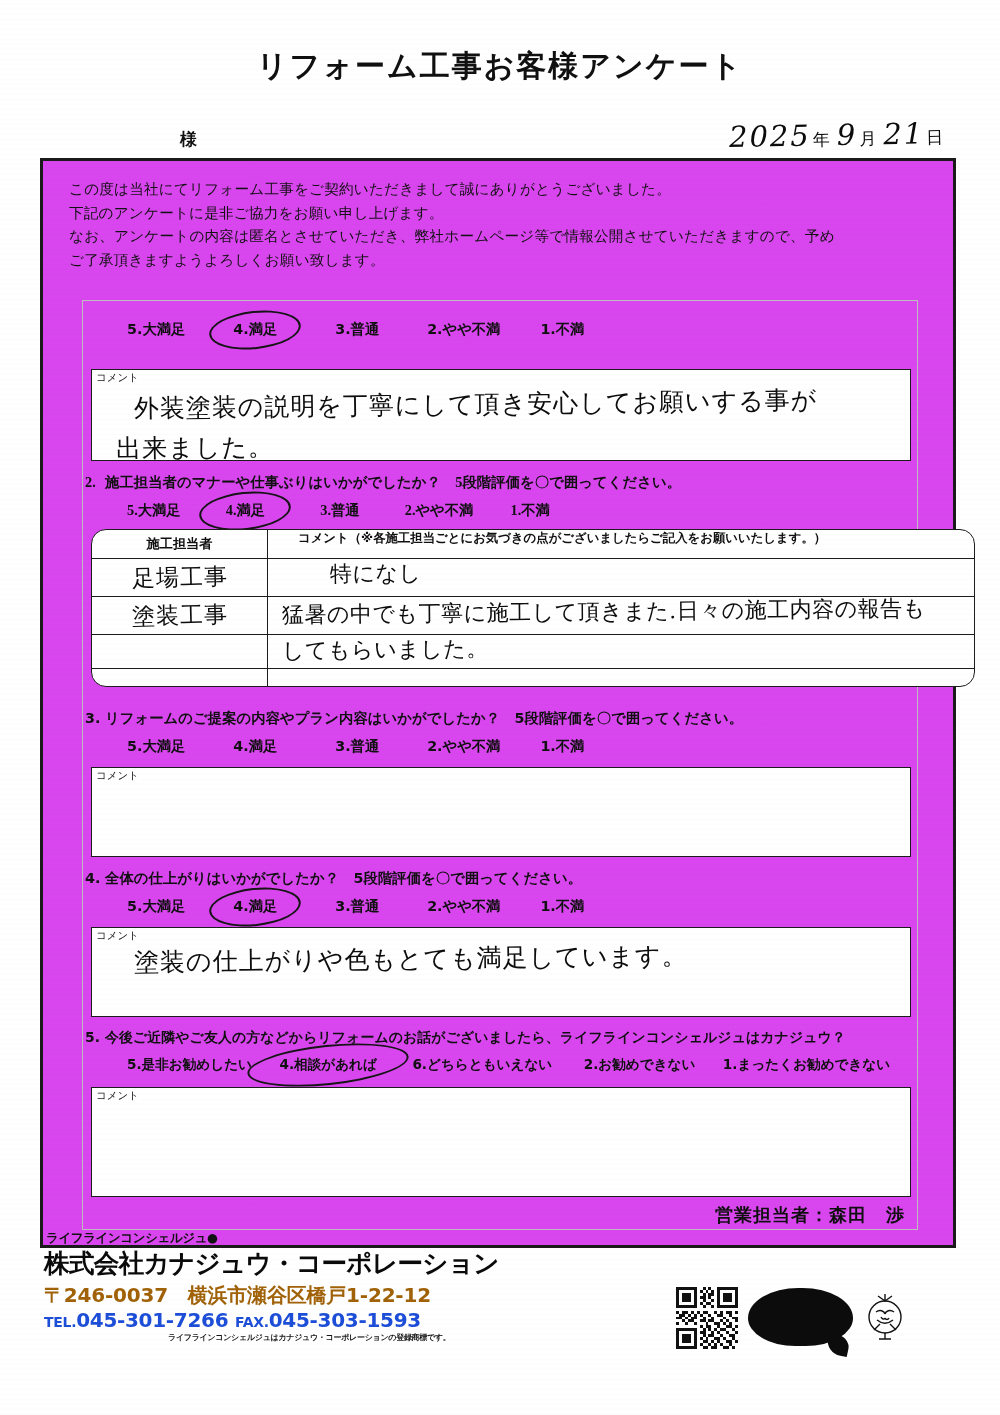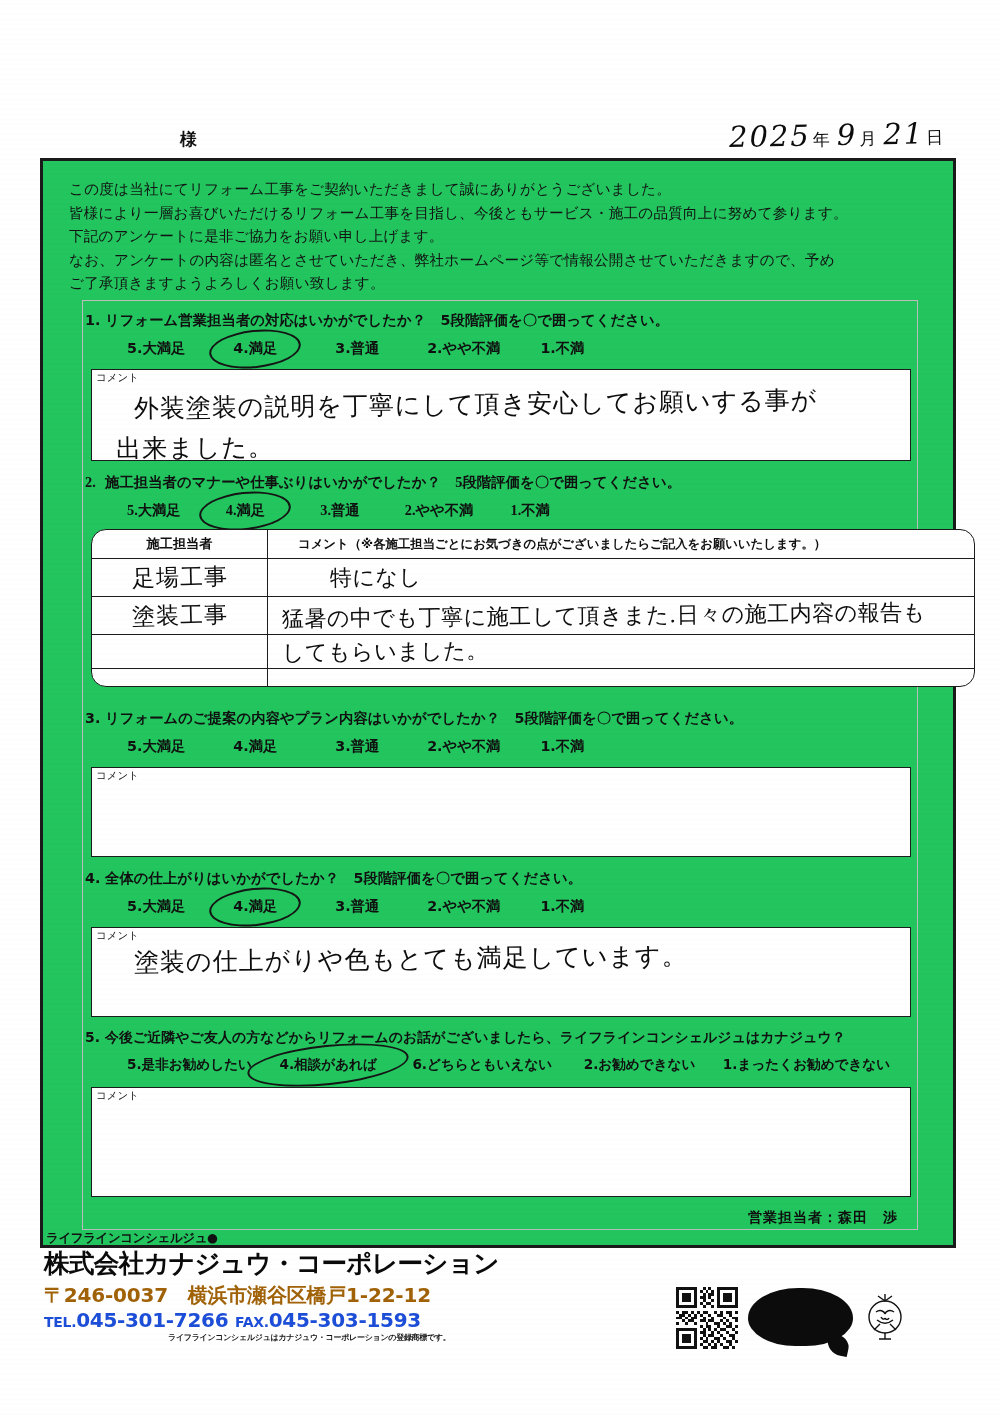--- a/index.html
+++ b/index.html
@@ -83,21 +83,21 @@
 
   
   .frame {
     position: absolute;
     left: 40px;
     top: 158px;
     width: 916px;
     height: 1090px;
     border: 3px solid #1a1a1a;
     box-sizing: border-box;
-    background: #22c55e;
+    background: #d946ef;
   }
 
   .intro {
     position: absolute;
     left: 26px;
     top: 16px;
     width: 860px;
     font-size: 14.6px;
     line-height: 23.5px;
     letter-spacing: .2px;
@@ -219,21 +219,21 @@
     display: flex;
     align-items: center;
     justify-content: center;
     position: relative;
   }
   .tbl .c2 {
     flex: 1;
     box-sizing: border-box;
     position: relative;
     display: flex;
-    align-items: center;
+    align-items: flex-start;
   }
   .th {
     font-size: 13.2px;
     font-weight: 600;
     color: #101010;
   }
   .th2 {
     font-size: 12.4px;
     font-weight: 600;
     color: #101010;
@@ -252,23 +252,23 @@
     letter-spacing: .5px;
     color: #0d0d0d;
     padding-left: 14px;
     transform: rotate(-0.6deg);
     white-space: nowrap;
   }
 
   
   .rep {
     position: absolute;
-    right: 55px;
+    right: 48px;
     bottom: 18px;
-    font-size: 14px;
+    font-size: 18px;
     font-weight: 700;
     letter-spacing: 1px;
     color: #0f0f0f;
   }
 
   
   .footer {
     position: absolute;
     left: 0;
     top: 1218px;
@@ -355,44 +355,41 @@
     top: 1290px;
     width: 46px;
     height: 54px;
   }
 </style>
 </head>
 <body>
 
 <div class="page">
 
+  <div class="doc-title">リフォーム工事お客様アンケート</div>
 
   <div class="namedate-row">
     <span class="sama">様</span>
     <span class="date-hw">
       <span class="num">2025</span><span class="unit">年</span><span class="num">9</span><span class="unit">月</span><span class="num">21</span><span class="unit">日</span>
     </span>
   </div>
 
   <div class="frame">
 
     <div class="intro">
       <div>この度は当社にてリフォーム工事をご契約いただきまして誠にありがとうございました。</div>
-      <div>皆様により一層お喜びいただけるリフォーム工事を目指し、今後ともサービス・施工の品質向上に努めて参ります。</div>
       <div>下記のアンケートに是非ご協力をお願い申し上げます。</div>
       <div>なお、アンケートの内容は匿名とさせていただき、弊社ホームページ等で情報公開させていただきますので、予め</div>
       <div>ご了承頂きますようよろしくお願い致します。</div>
     </div>
 
     <div class="qframe">
 
       <div class="q" style="top:10px;">
-        <div class="q-text">
-          <span class="q-num">1.</span><span>リフォーム営業担当者の対応はいかがでしたか？　5段階評価を〇で囲ってください。</span>
-        </div>
         <div class="scale">
           <span class="opt">5.大満足</span>
           <span style="display:inline-block;width:38px;"></span>
           <span class="opt circled">4.満足</span>
           <span style="display:inline-block;width:48px;"></span>
           <span class="opt">3.普通</span>
           <span style="display:inline-block;width:38px;"></span>
           <span class="opt">2.やや不満</span>
           <span style="display:inline-block;width:30px;"></span>
           <span class="opt">1.不満</span>

